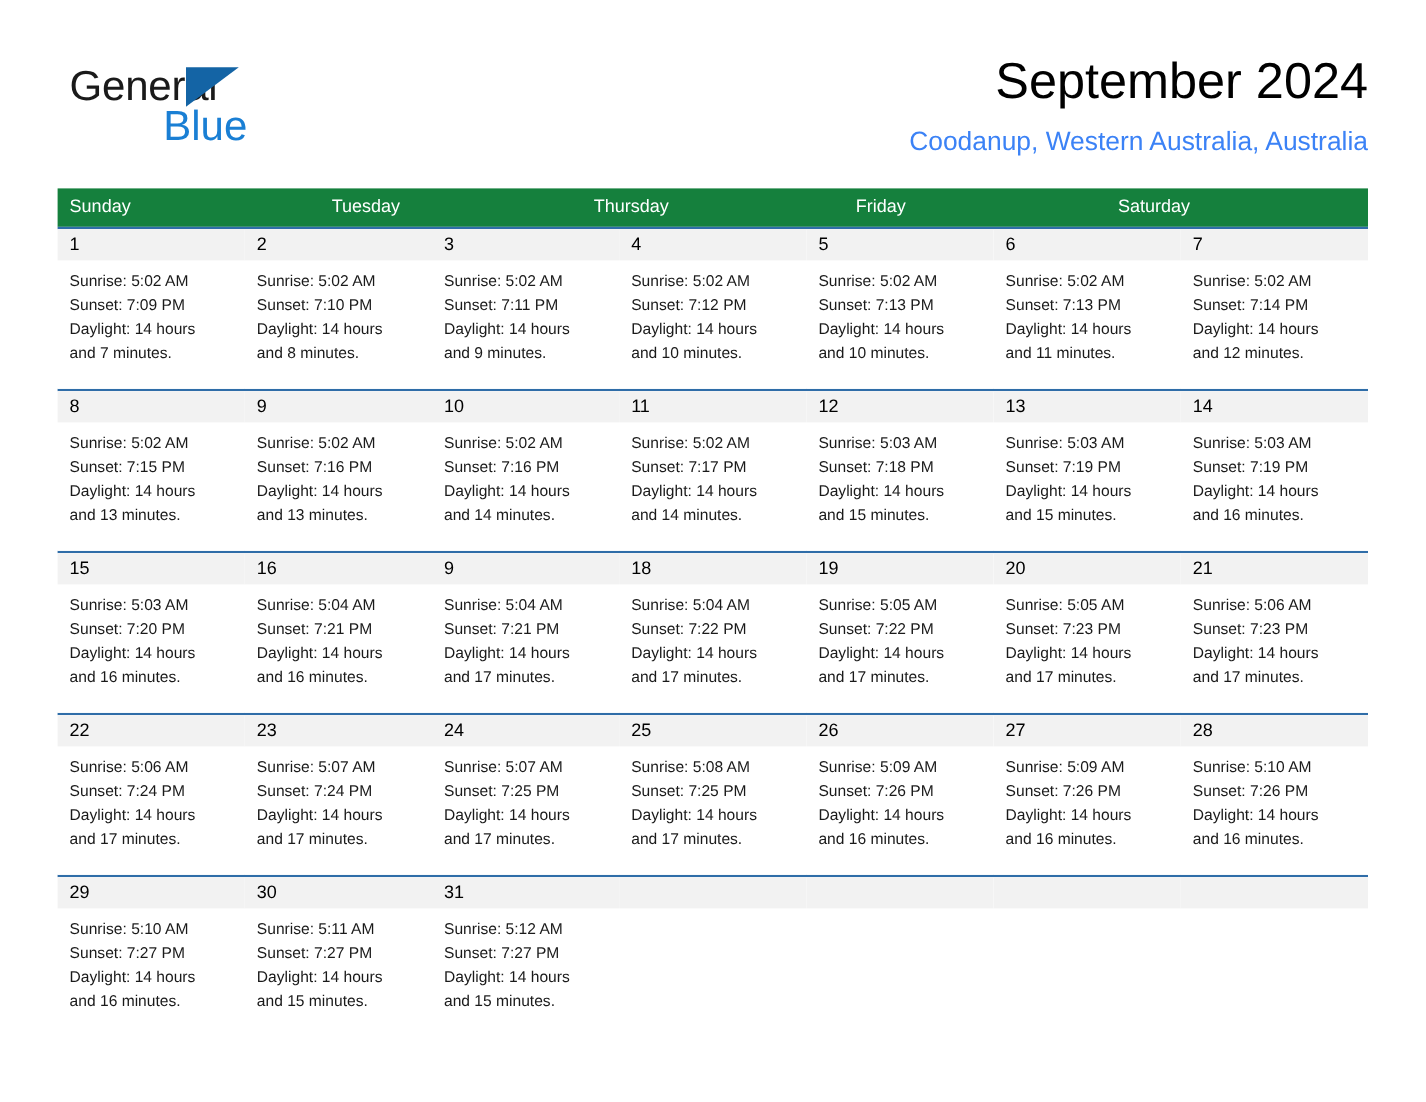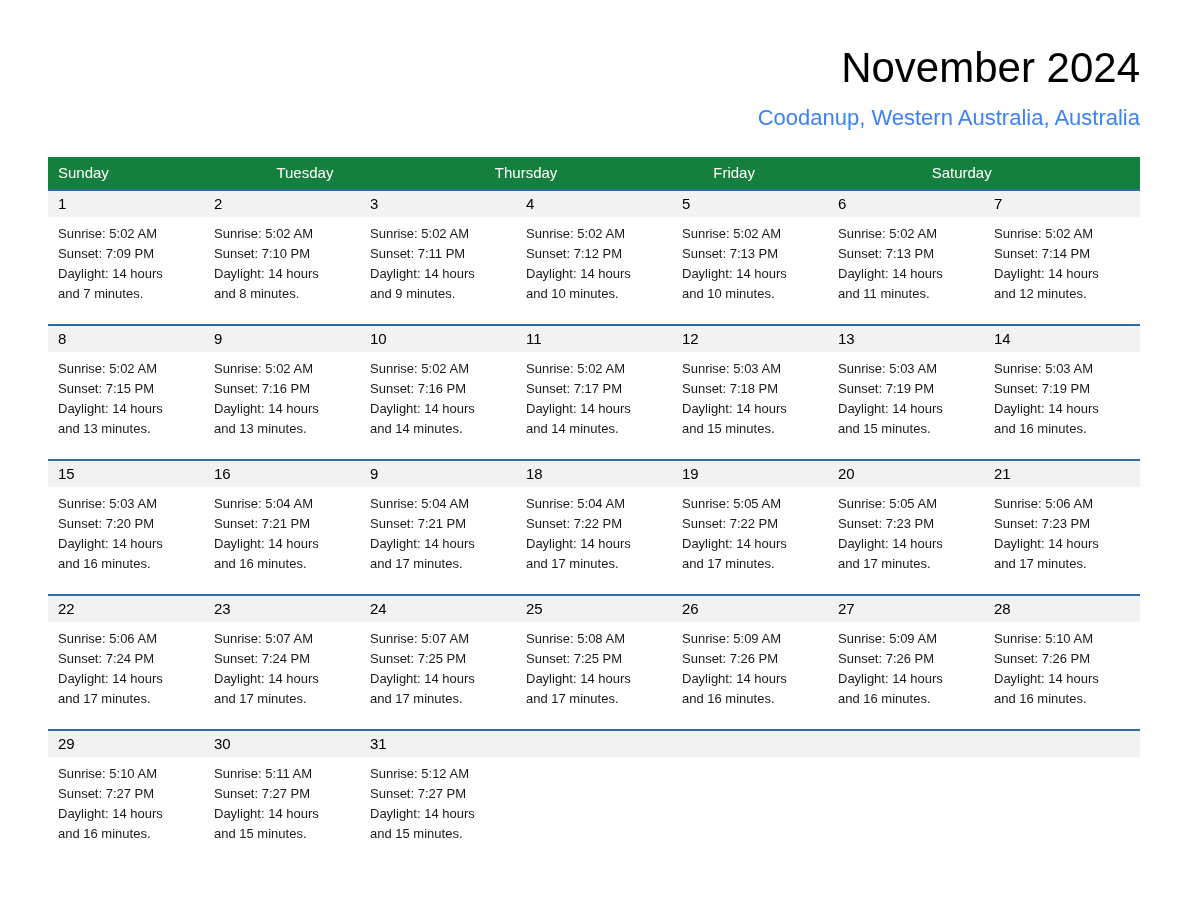--- a/index.html
+++ b/index.html
@@ -150,23 +150,28 @@
     white-space: nowrap;
   }
 </style>
 </head>
 <body>
 
 <div class="page">
 
   <div class="top-bar">
 
+    <div class="logo">
+      <div class="logo-general">General</div>
+      <div class="logo-tri"></div>
+      <div class="logo-blue">Blue</div>
+    </div>
 
     <div class="title-block">
-      <h1 class="cal-title">November 2024</h1>
+      <h1 class="cal-title">September 2024</h1>
       <h2 class="cal-subtitle">Coodanup, Western Australia, Australia</h2>
     </div>
 
   </div>
 
   <div class="calendar">
 
     <div class="weekdays">
       <div class="weekday">Sunday</div>
       <div class="weekday">Tuesday</div>

